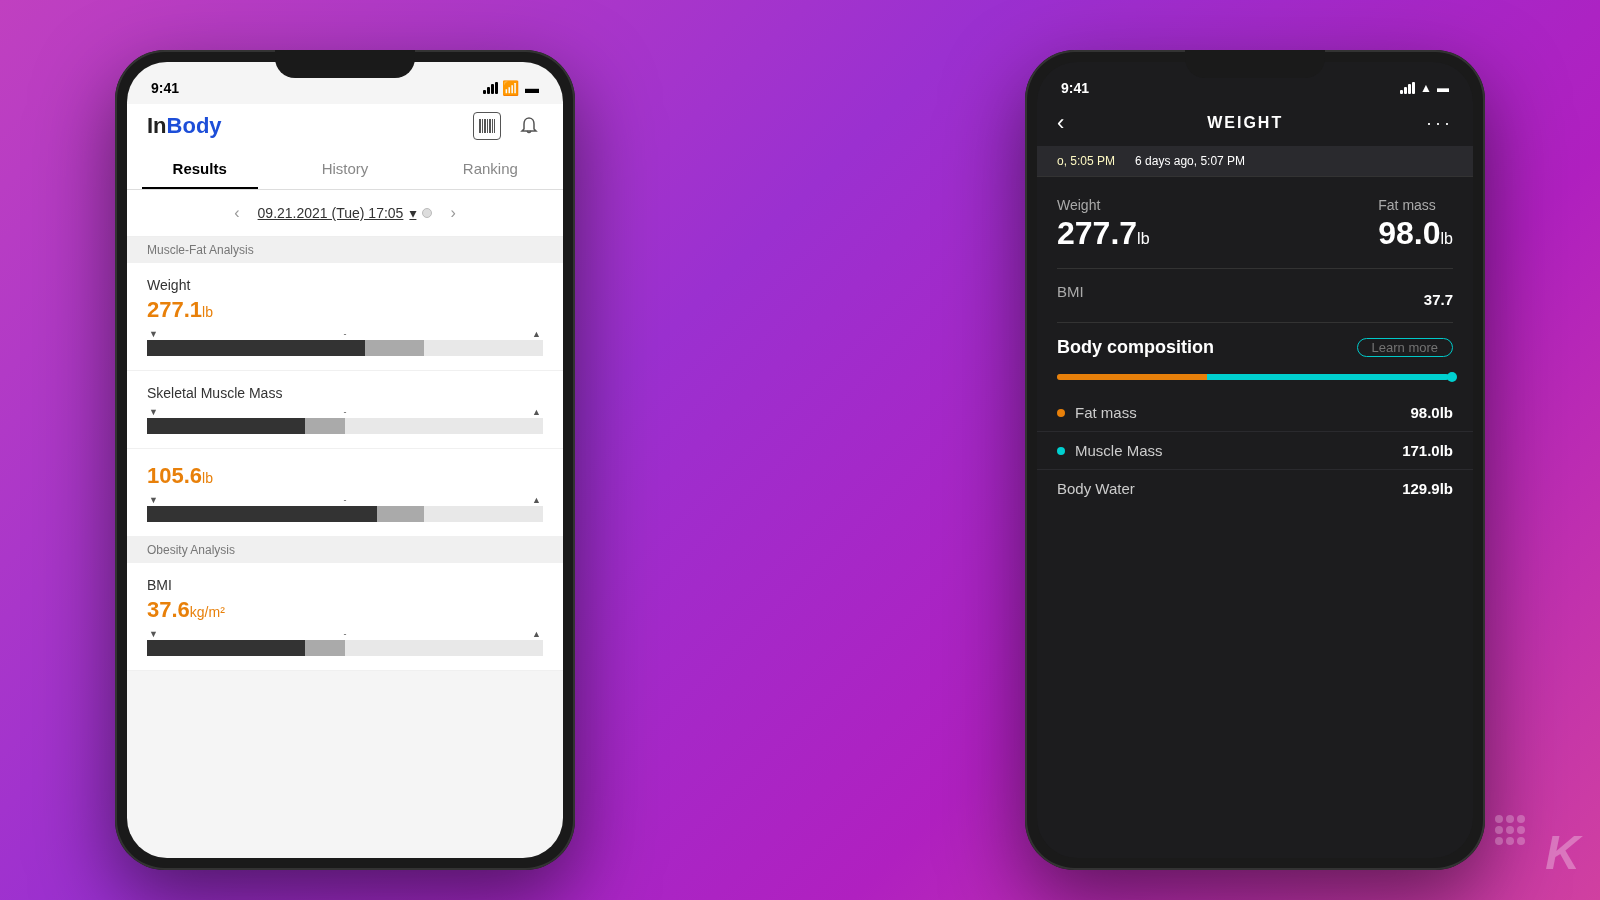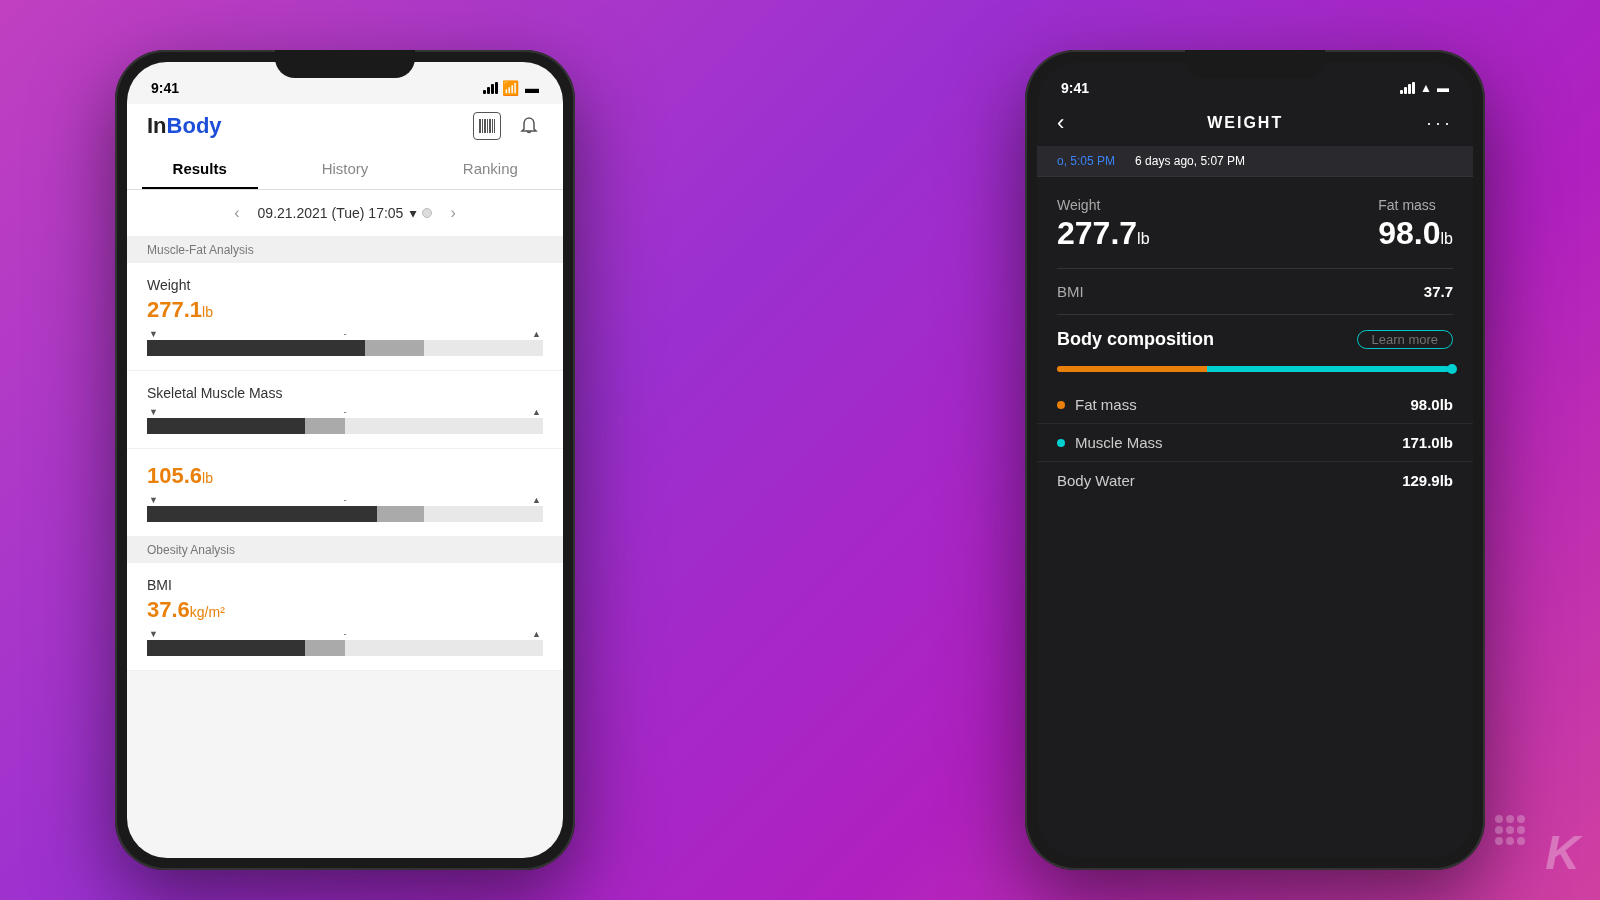--- a/index.html
+++ b/index.html
@@ -159,20 +159,21 @@
       font-size: 16px;
       cursor: pointer;
       padding: 4px 8px;
     }
     .date-nav .date-text {
       font-size: 14px;
       color: #333;
       display: flex;
       align-items: center;
       gap: 6px;
+      text-decoration: underline;
     }
     .date-dot {
       width: 10px;
       height: 10px;
       border-radius: 50%;
       background: #ddd;
       border: 1px solid #bbb;
     }
 
     
@@ -304,21 +305,21 @@
     .timeline-bar {
       display: flex;
       background: #2a2a2e;
       padding: 8px 20px;
       gap: 20px;
       overflow-x: auto;
       border-bottom: 1px solid #333;
     }
     .timeline-item {
       font-size: 12px;
-      color: #3b82f6;
+      color: #fef9c3;
       white-space: nowrap;
       flex-shrink: 0;
     }
     .timeline-item.active { color: #fff; }
 
     
     .dark-metrics {
       padding: 20px 20px 0;
       background: #1c1c1e;
     }
@@ -350,21 +351,21 @@
       background: #333;
       margin: 0 20px;
     }
     .dark-bmi-row {
       display: flex;
       justify-content: space-between;
       padding: 14px 20px;
       background: #1c1c1e;
     }
     .dark-bmi-label { color: #aaa; font-size: 15px; }
-    .dark-bmi-value { color: #fff; font-size: 15px; font-weight: 600; }
+    .dark-bmi-value { color: #fff; font-size: 15px; font-weight: 600; margin-top: 8px; }
 
     
     .body-comp-header {
       display: flex;
       justify-content: space-between;
       align-items: center;
       padding: 14px 20px 10px;
       background: #1c1c1e;
     }
     .body-comp-title {

